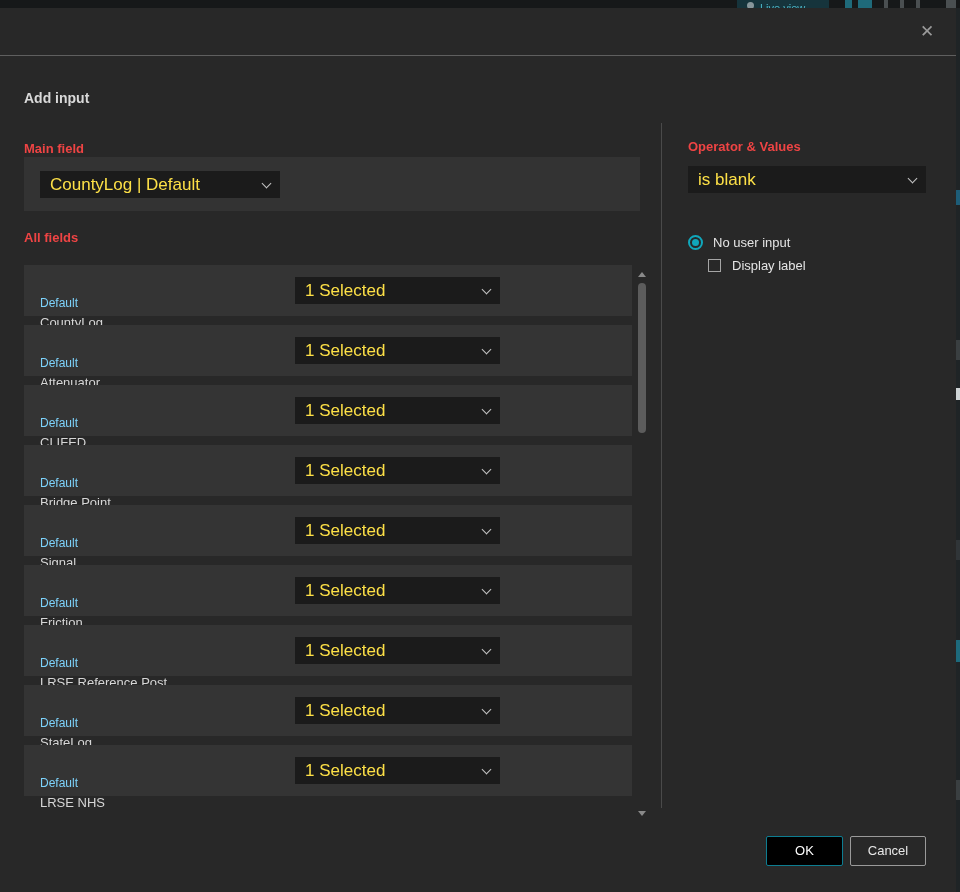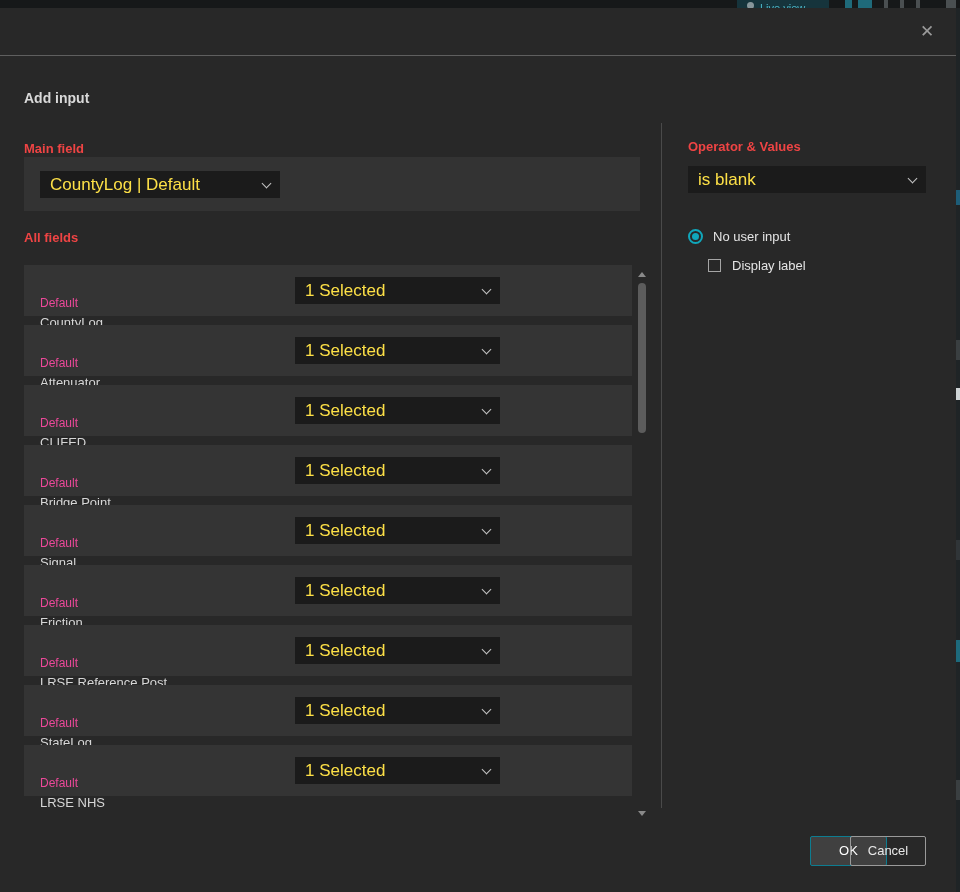--- a/index.html
+++ b/index.html
@@ -37,48 +37,48 @@
   .chev { width:7px; height:7px; border-right:1.5px solid #c4c4c4; border-bottom:1.5px solid #c4c4c4;
           transform:rotate(45deg); margin-left:auto; margin-top:-3px; flex:none; }
   .dd-field { position:absolute; left:16px; top:14px; width:240px; }
   .dd-date  { position:absolute; left:271px; top:14px; width:205px; }
   .cal-icon { flex:none; margin-right:9px; display:flex; }
 
   
   .fields-list { position:absolute; left:24px; top:257px; width:608px; }
   .field-row { position:relative; width:608px; height:51px; background:#343434; margin-bottom:9px; }
   .row-name { position:absolute; left:16px; top:10px; color:#d6d6d6; font-size:13px;margin-top:40px; }
-  .row-sub  { position:absolute; left:16px; top:31px; color:#ec4899; font-size:12px; }
+  .row-sub  { position:absolute; left:16px; top:31px; color:#7dd3fc; font-size:12px; }
   .row-dd   { position:absolute; left:271px; top:12px; width:205px; }
 
   
   .scrollbar { position:absolute; left:637px; top:262px; width:10px; height:548px; }
   .sb-arrow { position:absolute; left:1px; width:0; height:0; border-left:4px solid transparent;
               border-right:4px solid transparent; }
   .sb-up   { top:2px;  border-bottom:5px solid #8a8a8a; }
   .sb-down { bottom:2px; border-top:5px solid #8a8a8a; }
   .sb-thumb { position:absolute; left:1px; top:13px; width:8px; height:150px; background:#5c5c5c; border-radius:4px; }
 
   .v-divider { position:absolute; left:661px; top:115px; width:1px; height:685px; background:#4a4a4a; }
 
   
   .op-dd { position:absolute; left:688px; top:158px; width:238px; }
-  .radio-row { position:absolute; left:688px; top:221px; display:flex; align-items:center; cursor:pointer;justify-content:center; }
+  .radio-row { position:absolute; left:688px; top:227px; display:flex; align-items:center; cursor:pointer;justify-content:center; }
   .radio-outer { width:15px; height:15px; border-radius:50%; border:2px solid #10a7bb;
                  display:flex; align-items:center; justify-content:center; flex:none; }
   .radio-dot { width:7px; height:7px; border-radius:50%; background:#10a7bb; }
   .radio-label { color:#e4e4e4; font-size:13px; margin-left:10px; }
   .check-row { position:absolute; left:708px; top:250px; display:flex; align-items:center; cursor:pointer; }
   .checkbox { width:13px; height:13px; border:1.5px solid #a5a5a5; background:transparent; flex:none; }
   .check-label { color:#e4e4e4; font-size:13px; margin-left:11px; }
 
   
   .btn { position:absolute; top:828px; height:30px; font-size:13px; text-align:center;
          line-height:28px; cursor:pointer; border-radius:2px; }
-  .btn-ok { left:766px; width:77px; background:#404040; color:#ffffff; border:1px solid #0d7d91;margin-left:44px; }
+  .btn-ok { left:766px; width:77px; background:#000000; color:#ffffff; border:1px solid #0d7d91; }
   .btn-cancel { left:850px; width:76px; background:transparent; color:#e8e8e8; border:1px solid #9a9a9a; }
 </style>
 </head>
 <body>
 
 <div class="top-strip">
   <div class="live-pill">
     <span class="live-dot"></span>
     <span class="live-text">Live view</span>
   </div>

